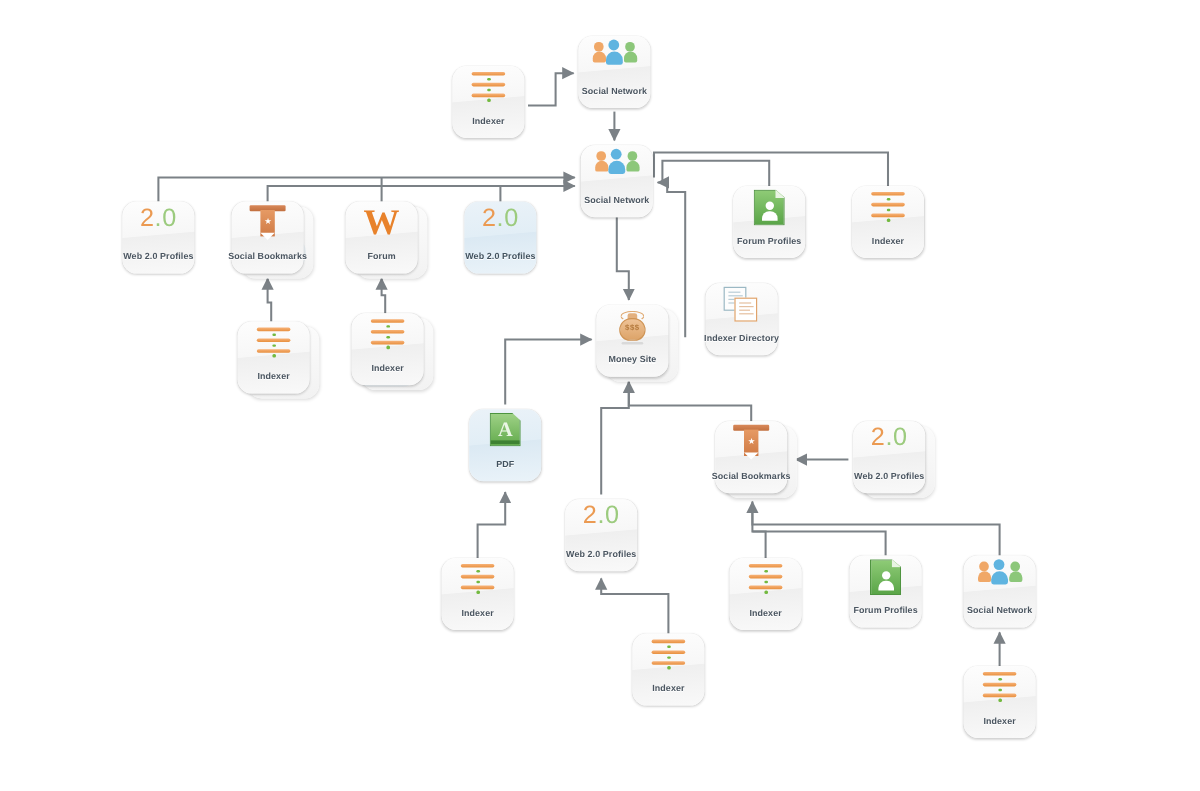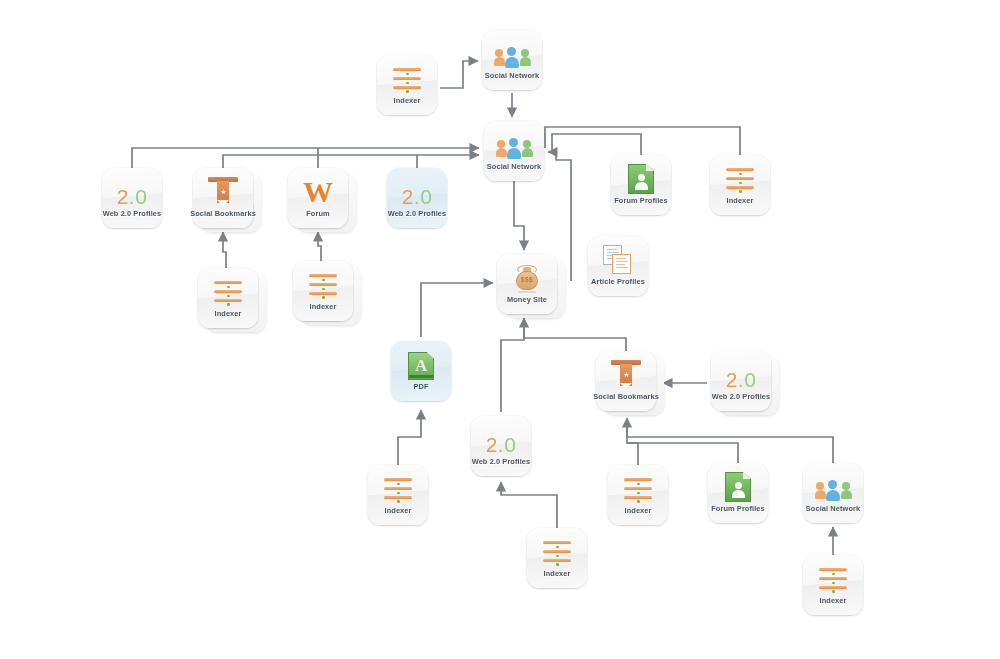--- a/index.html
+++ b/index.html
@@ -6,21 +6,21 @@
   body{width:1000px;height:659px;overflow:hidden;
        font-family:"Liberation Sans","DejaVu Sans",sans-serif;}
   #canvas{position:relative;width:1000px;height:659px;background:#fff;}
   svg.edges{position:absolute;left:0;top:0;width:1000px;height:659px;pointer-events:none;}
 
   .node{position:absolute;width:60px;height:60px;border-radius:12px;
         background:linear-gradient(175deg,#fdfdfd 0%,#f7f7f7 46%,#efefef 47%,#f9f9f9 100%);
         box-shadow:0 1px 2px rgba(0,0,0,.16), 0 0 0 .5px rgba(0,0,0,.05);
         display:flex;flex-direction:column;align-items:center;justify-content:flex-start;
         z-index:5;}
-  .node .glyph{height:36px;width:60px;display:flex;align-items:flex-end;justify-content:center;
+  .node .glyph{height:36px;width:60px;display:flex;align-items:flex-start;justify-content:center;
         margin-top:3px;}
   .node .nlabel{position:absolute;top:41px;left:50%;transform:translateX(-50%);
         white-space:nowrap;font-size:7.4px;color:#4a5560;font-weight:bold;
         letter-spacing:.1px;text-shadow:0 1px 0 #fff;}
   .node.sel{background:linear-gradient(175deg,#eaf2f8 0%,#e2eef6 46%,#dbe9f3 47%,#eaf3f9 100%);}
   .node.sel .nlabel{color:#41525f;}
 
   
   .ghost{position:absolute;border-radius:12px;background:rgba(176,208,226,.55);z-index:4;}
   .ghost2{position:absolute;border-radius:12px;
@@ -322,21 +322,21 @@
               <u></u>
             </div>
             <div class="d2">
               <u></u>
               <u></u>
               <u></u>
               <u></u>
             </div>
           </div>
         </div>
-        <div class="nlabel">Article Profiles</div>
+        <div class="nlabel">Indexer Directory</div>
       </div>
       <div class="ghost2" style="left: 505px; top: 258px; width: 60px; height: 60px;"></div>
       <div class="node" style="left: 497px; top: 254px;">
         <div class="glyph">
           <div class="g-money">
             <div class="tie"></div>
             <div class="neck"></div>
             <div class="sack"></div>
             <div class="dol">$$$</div>
             <div class="base"></div>

